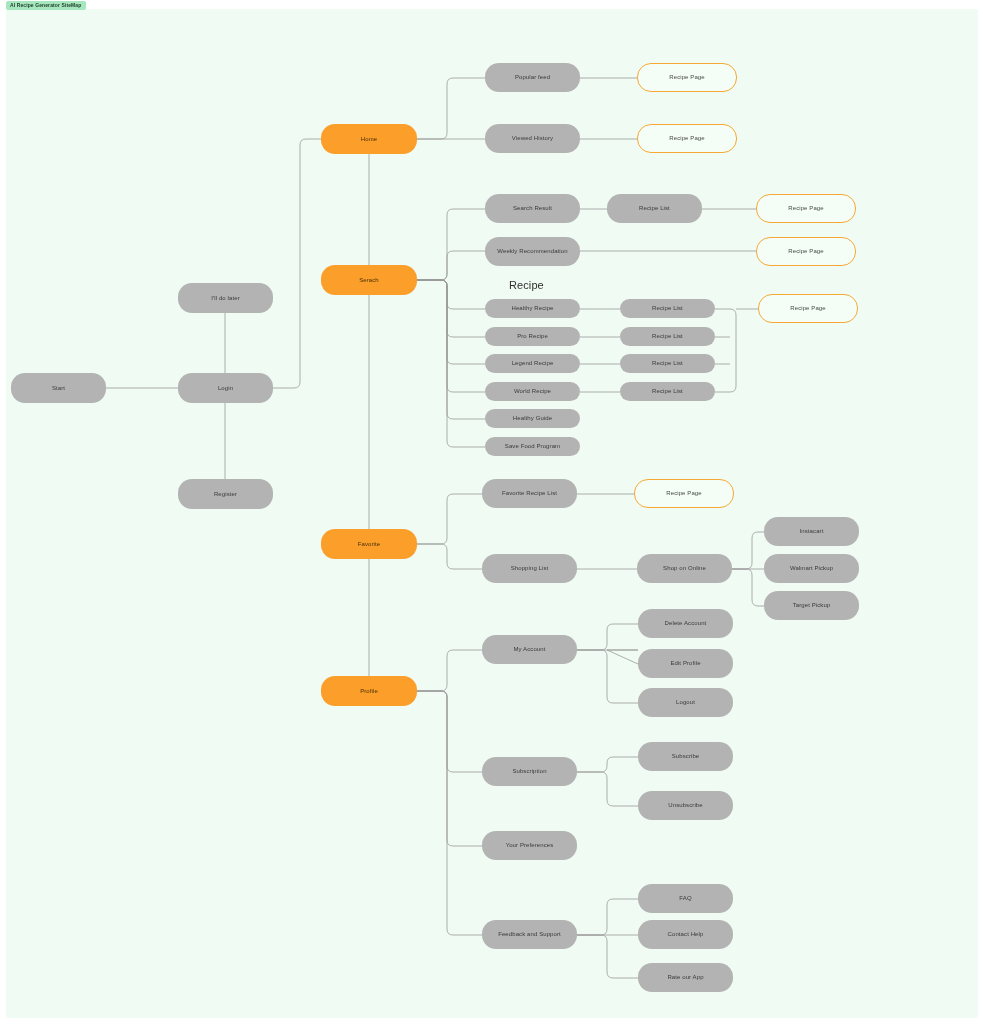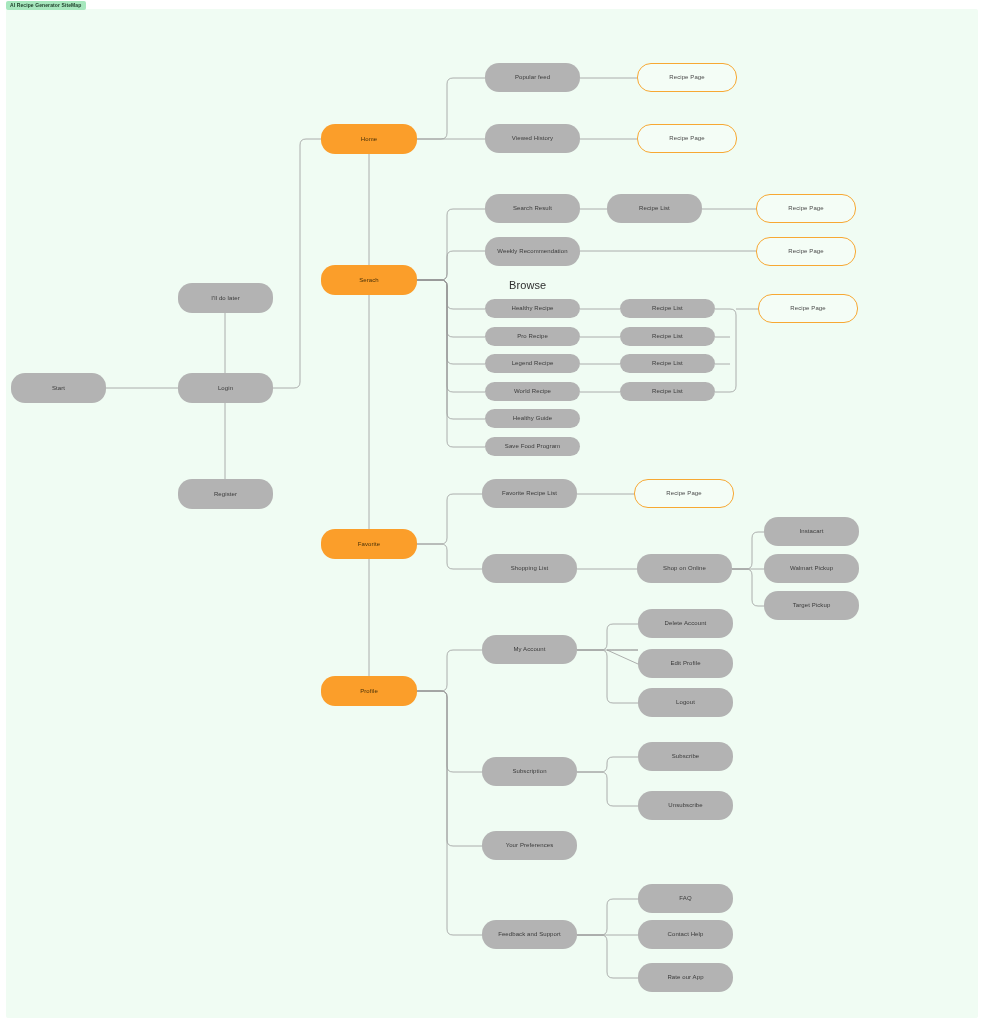--- a/index.html
+++ b/index.html
@@ -145,15 +145,15 @@
       <div class="node gray" style="left: 482px; top: 757px; width: 95px; height: 29px; border-radius: 14px;">Subscription</div>
       <div class="node gray" style="left: 638px; top: 742px; width: 95px; height: 29px; border-radius: 14px;">Subscribe</div>
       <div class="node gray" style="left: 638px; top: 791px; width: 95px; height: 29px; border-radius: 14px;">Unsubscribe</div>
       <div class="node gray" style="left: 482px; top: 831px; width: 95px; height: 29px; border-radius: 14px;">Your Preferences</div>
       <div class="node gray" style="left: 482px; top: 920px; width: 95px; height: 29px; border-radius: 14px;">Feedback and Support</div>
       <div class="node gray" style="left: 638px; top: 884px; width: 95px; height: 29px; border-radius: 14px;">FAQ</div>
       <div class="node gray" style="left: 638px; top: 920px; width: 95px; height: 29px; border-radius: 14px;">Contact Help</div>
       <div class="node gray" style="left: 638px; top: 963px; width: 95px; height: 29px; border-radius: 14px;">Rate our App</div>
     </div>
   <div id="label-layer">
-      <div class="section-label" style="left: 509px; top: 279px;">Browse</div>
+      <div class="section-label" style="left: 509px; top: 279px;">Recipe</div>
     </div>
 </div>
 
 </body></html>

